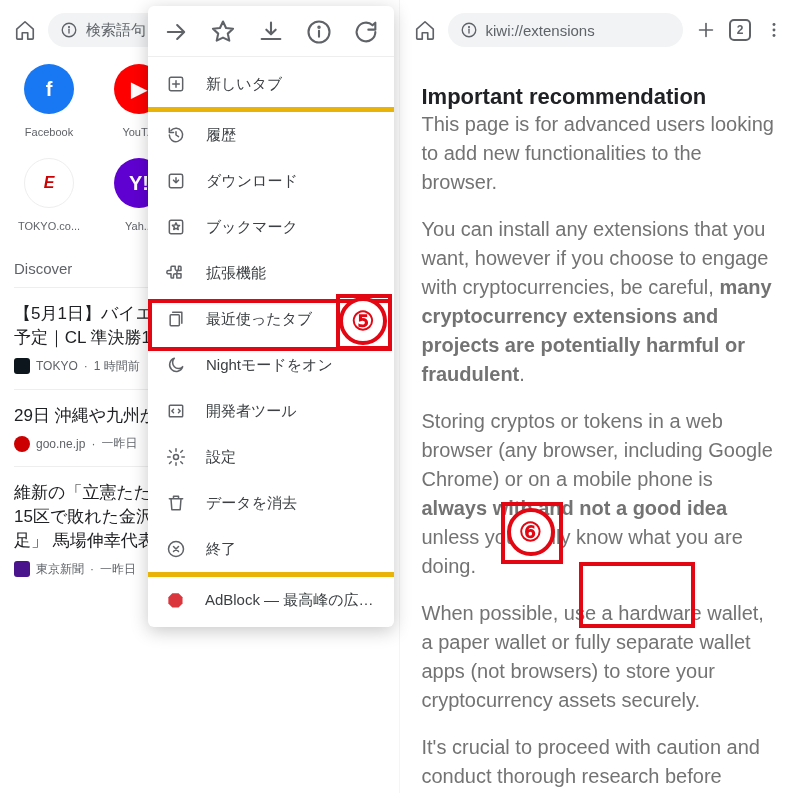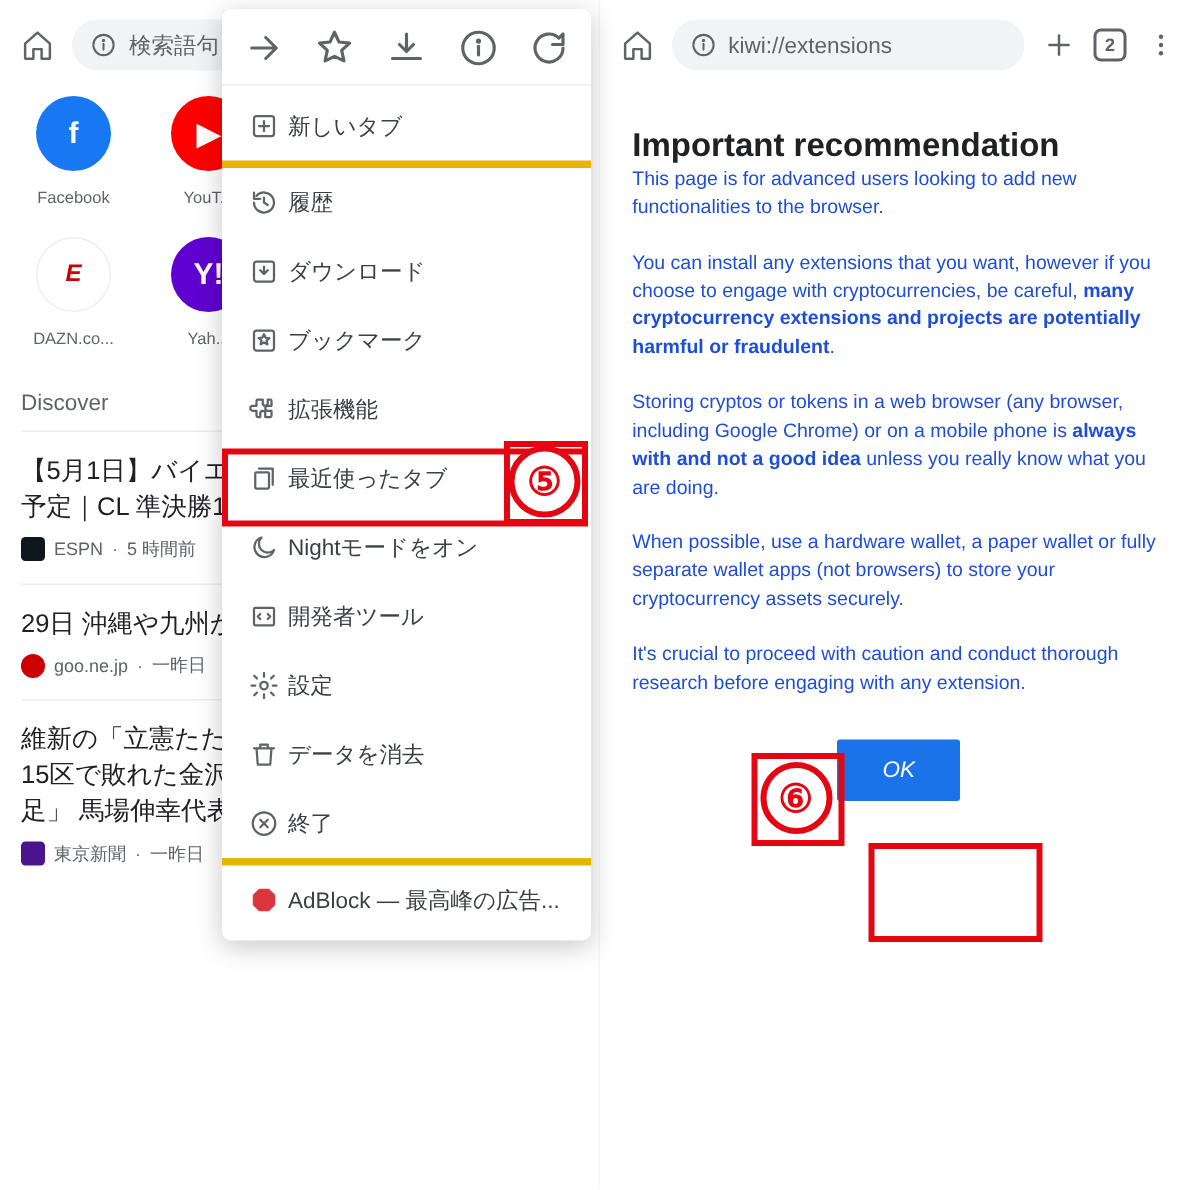--- a/index.html
+++ b/index.html
@@ -37,33 +37,33 @@
   .meta-ic.dazn{background:#0c161c;}
   .meta-ic.goo{background:#c00;border-radius:50%;}
   .meta-ic.tokyo{background:#4a148c;}
   .card-thumb { width: 90px; height: 76px; background: linear-gradient(#7b1fa2,#4a148c); border-radius: 10px; float: right; margin-left: 6px; color:#fff; font-size:10px; display:flex;flex-direction:column;align-items:center;justify-content:center;text-align:center;line-height:1.1;}
 
   
   .menu { position: absolute; top: 6px; left: 148px; width: 246px; background: #fff; border-radius: 6px; box-shadow: 0 4px 18px rgba(0,0,0,0.22); z-index: 20; }
   .menu-toprow { display: flex; justify-content: space-around; padding: 12px 4px 10px; border-bottom: 1px solid #eee; color: #5f6368;}
   .menu-toprow .mib { width: 28px; height: 28px; display:flex;align-items:center;justify-content:center;}
   .menu-items { padding: 4px 0; }
-  .mi { display: flex; align-items: center; gap: 6px; padding: 13px 18px; font-size: 15px; color: #3c4043; white-space: nowrap; overflow: hidden; }
+  .mi { display: flex; align-items: center; gap: 20px; padding: 13px 18px; font-size: 15px; color: #3c4043; white-space: nowrap; overflow: hidden; }
   .mi .mi-ic { width: 20px; height: 20px; display: flex; align-items: center; justify-content: center; color: #5f6368; }
   .mi .mi-lbl { overflow: hidden; text-overflow: ellipsis; }
   .mi.sep-above { border-top: 5px solid #eab308; }
 
   
   .hl { position: absolute; border: 4px solid #e30613; z-index: 30; pointer-events: none; }
   .hl-circ { position: absolute; width: 48px; height: 48px; border: 4px solid #e30613; border-radius: 50%; background: #fff; color: #e30613; font-size: 26px; font-weight: 700; display:flex;align-items:center;justify-content:center;z-index:31;}
 
   
   .doc { padding: 30px 22px 20px; }
   .doc h2 { font-size: 22px; }
-  .doc p { font-size: 13px; line-height: 1.45; margin-bottom: 18px; color: #1d4ed8; }
+  .doc p { font-size: 20px; line-height: 1.45; margin-bottom: 18px; color: #737373; }
   .okwrap{display:flex;justify-content:center;margin-top:28px;}
   .okbtn { background: #1a73e8; color: #fff; border: none; padding: 12px 30px; font-size: 15px; border-radius: 2px; font-style: italic; }
 
   svg { stroke: currentColor; fill: none; stroke-width: 1.8; stroke-linecap: round; stroke-linejoin: round; }
 </style>
 </head>
 <body>
 
 <div class="wrap">
 
@@ -90,34 +90,34 @@
         <div class="tile-lbl">Facebook</div>
       </div>
       <div class="tile">
         <div class="tile-ic c-yt">▶</div>
         <div class="tile-lbl">YouT...</div>
       </div>
     </div>
     <div class="grid">
       <div class="tile">
         <div class="tile-ic c-espn">E</div>
-        <div class="tile-lbl">DAZN.co...</div>
+        <div class="tile-lbl">TOKYO.co...</div>
       </div>
       <div class="tile">
         <div class="tile-ic c-yah">Y!</div>
         <div class="tile-lbl">Yah...</div>
       </div>
     </div>
 
     <div class="discover">Discover</div>
 
     <div class="news">
       <div class="card">
         <div class="card-title">【5月1日】バイエルン vs. R ‐ マドリードの放送予定｜CL 準決勝1stレグ【...】</div>
-        <div class="card-meta"><span class="meta-ic dazn"></span><span>ESPN</span> · <span>5 時間前</span></div>
+        <div class="card-meta"><span class="meta-ic dazn"></span><span>TOKYO</span> · <span>1 時間前</span></div>
       </div>
       <div class="card">
         <div class="card-title">29日 沖縄や九州から...</div>
         <div class="card-meta"><span class="meta-ic goo"></span><span>goo.ne.jp</span> · <span>一昨日</span></div>
       </div>
       <div class="card">
         <div class="card-thumb">TOKYO Web
 新聞</div>
         <div class="card-title">維新の「立憲たたき」、一転…東京15区で敗れた金沢結衣氏「力不足」 馬場伸幸代表「関西以外は…</div>
         <div class="card-meta" style="clear:both"><span class="meta-ic tokyo"></span><span>東京新聞</span> · <span>一昨日</span></div>

